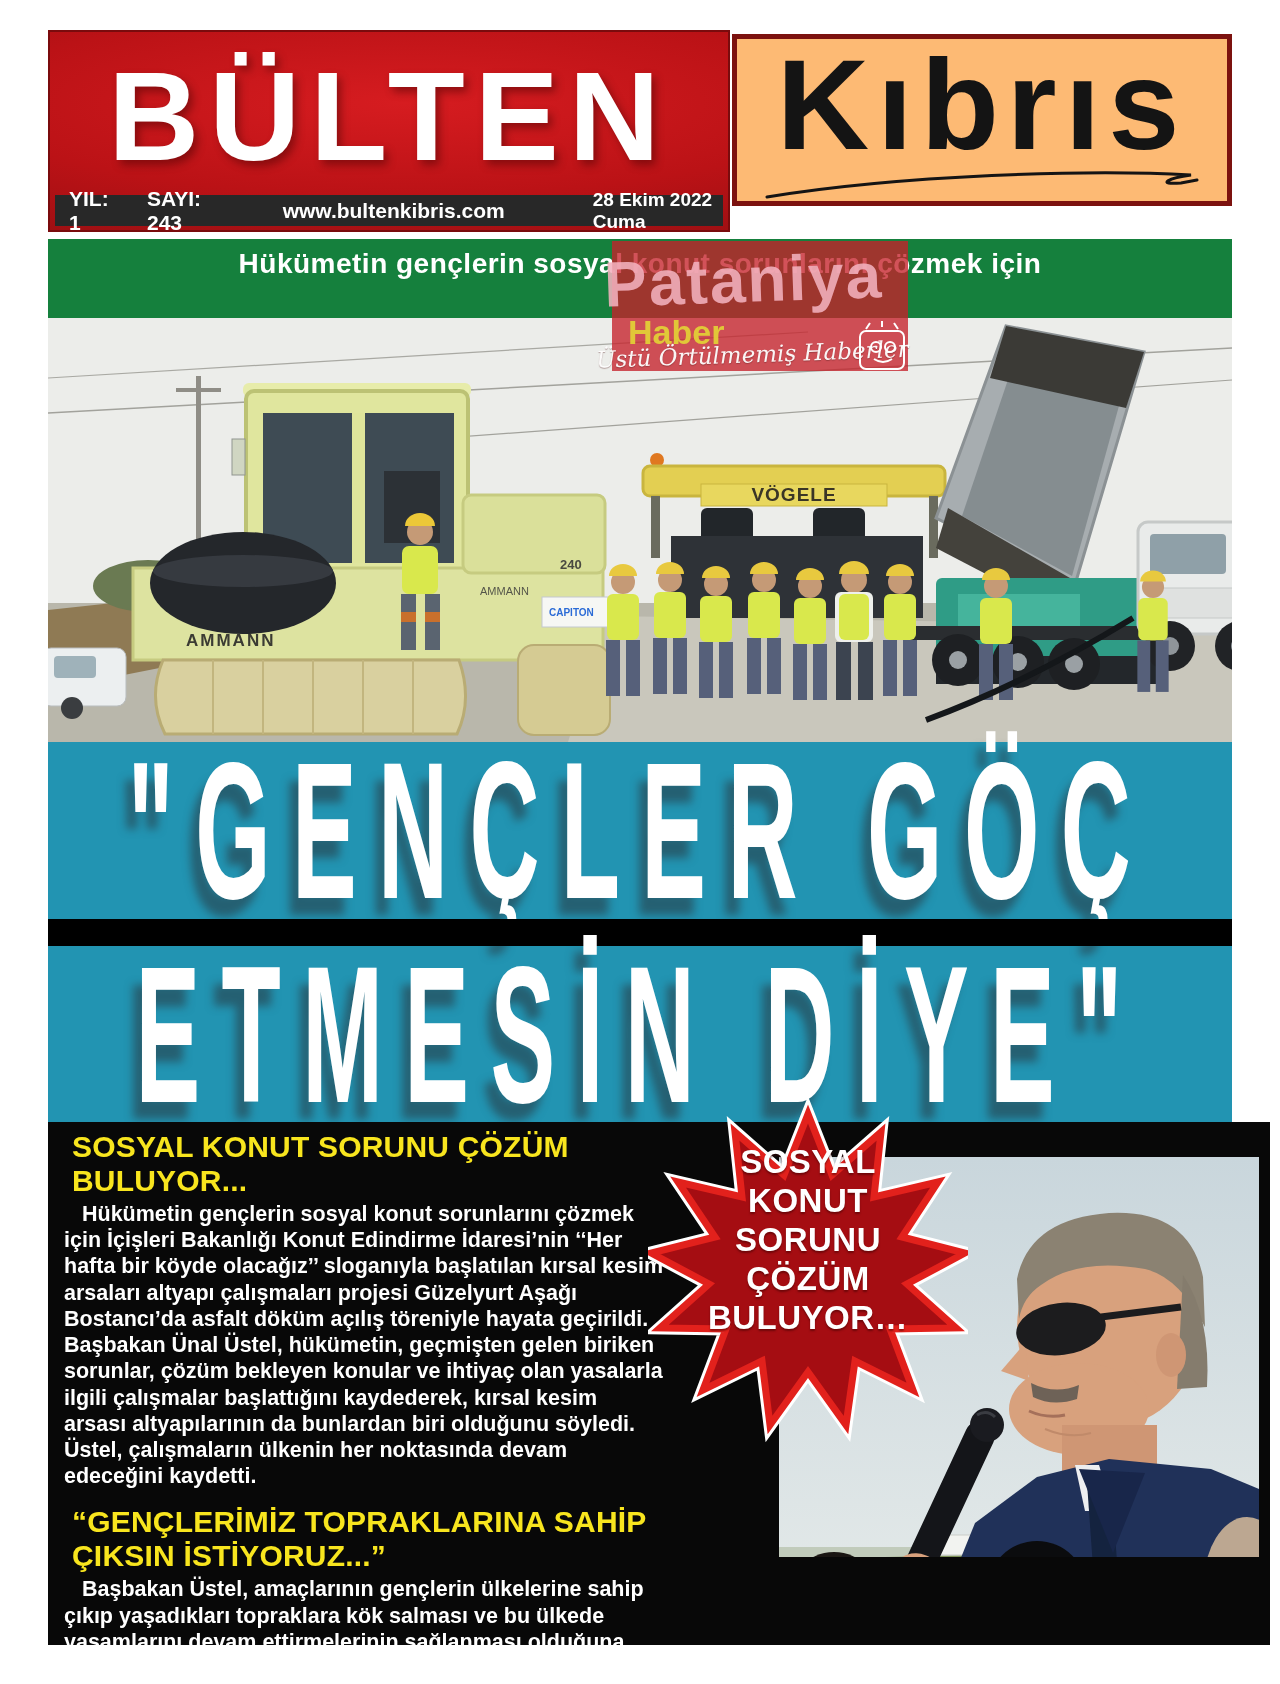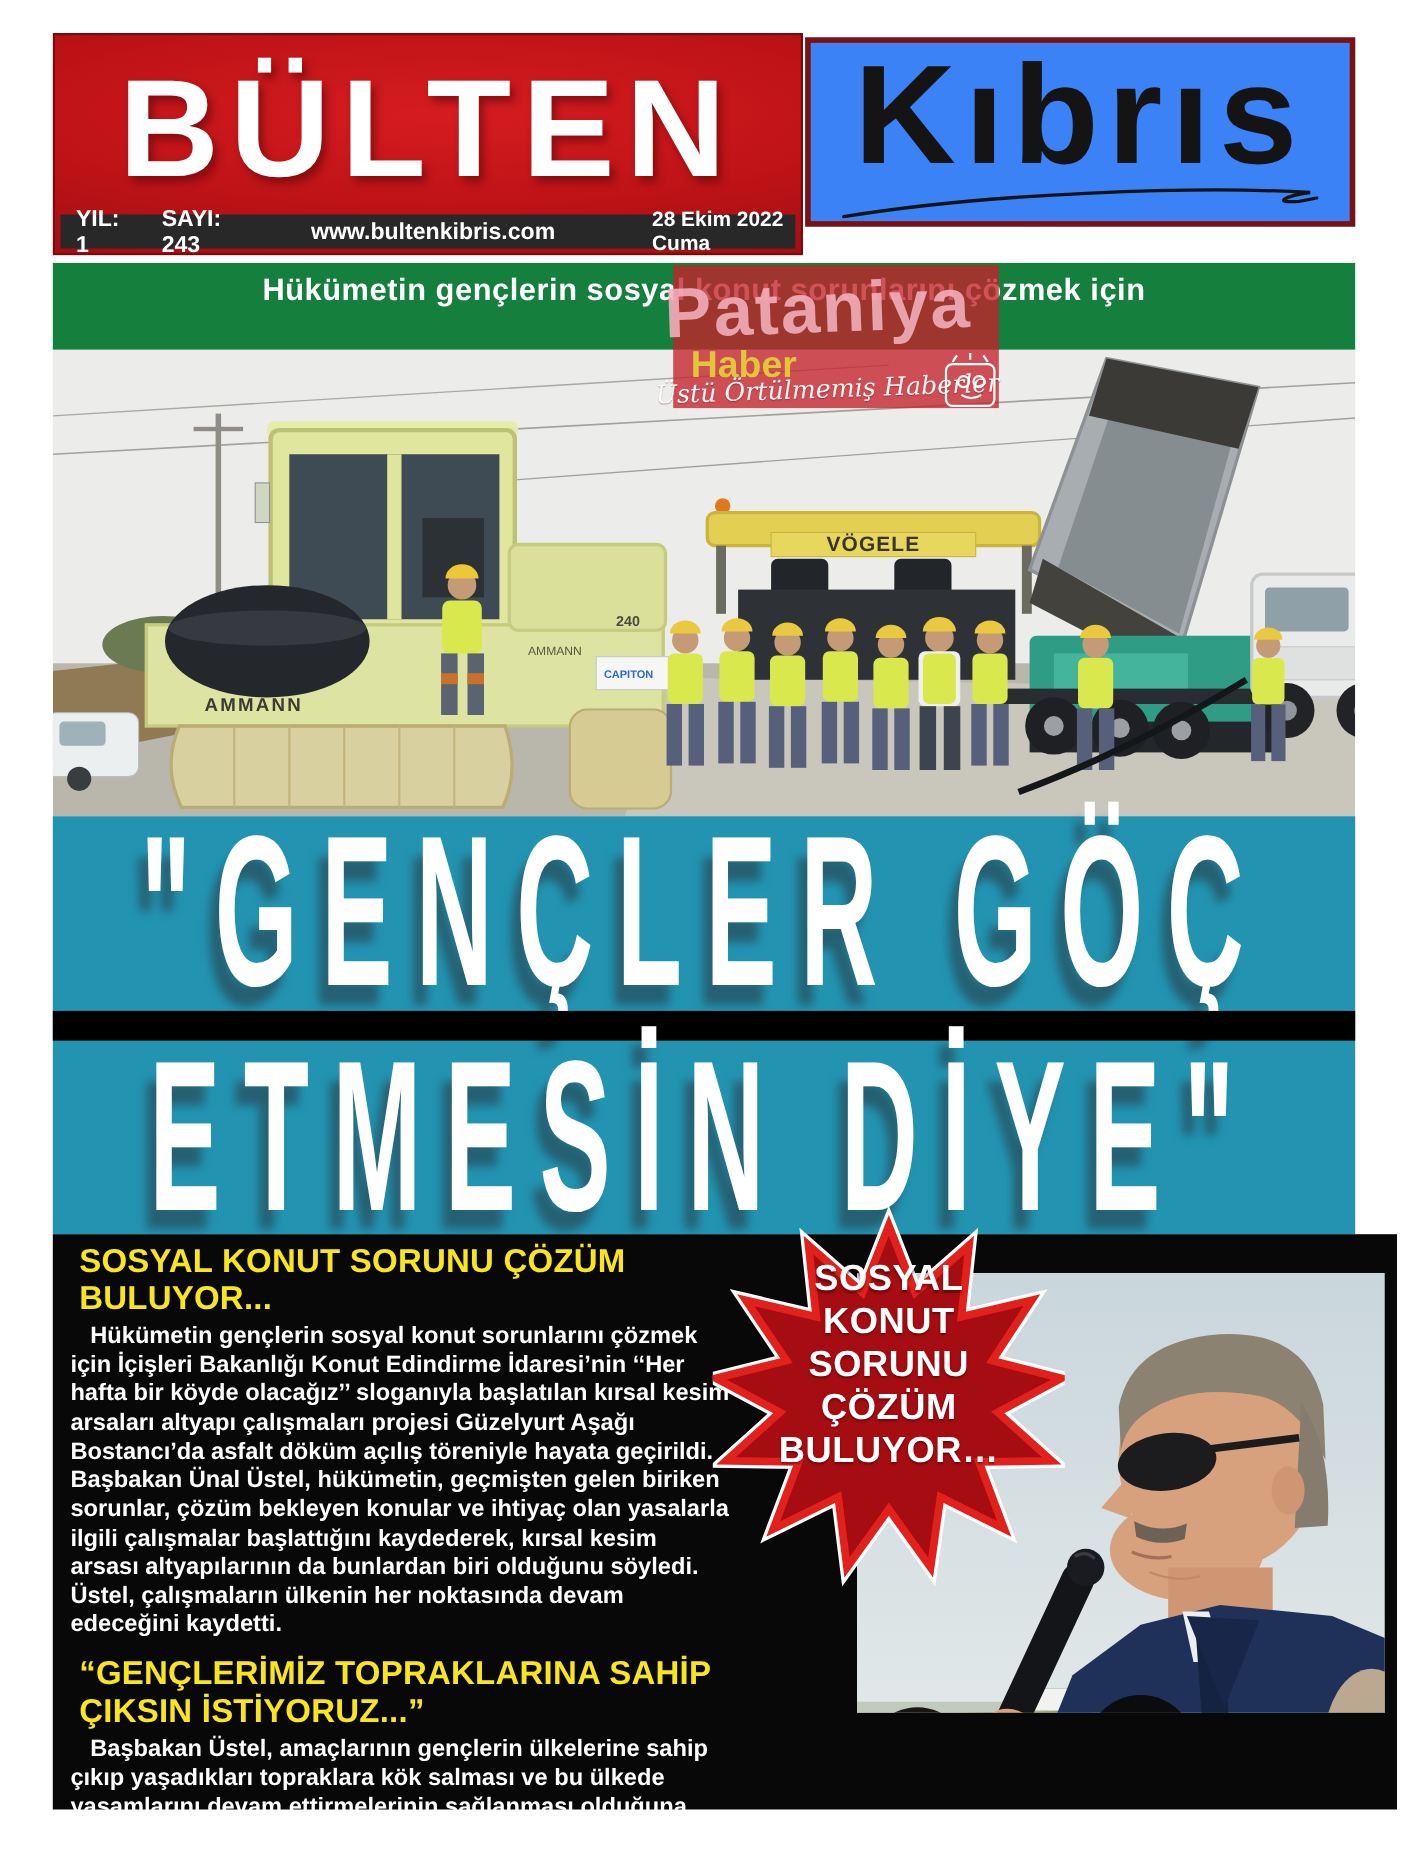--- a/index.html
+++ b/index.html
@@ -19,21 +19,21 @@
     white-space:nowrap;
   }
   .info-bar{
     position:absolute; left:7px; right:7px; bottom:6px; height:31px; background:#282828;
     display:flex; align-items:center; color:#fff; font-weight:bold; font-size:21px;
   }
   .info-bar .iy{margin-left:14px;} .info-bar .ii{margin-left:36px;}
   .info-bar .iw{margin-left:66px;} .info-bar .id{margin-left:88px; font-size:19px;}
   .masthead-white{
     position:absolute; left:732px; top:34px; width:500px; height:172px;
-    background:#3b82f6; border:5px solid #7c120f; box-sizing:border-box;
+    background:#fdba74; border:5px solid #7c120f; box-sizing:border-box;
   }
   .edition-title{
     text-align:center; color:#141414; font-weight:bold; font-size:128px; line-height:120px;
     letter-spacing:8px; margin-top:6px; white-space:nowrap;
   }
   .swoosh{position:absolute; left:24px; bottom:0px;}
   
   .subtitle-bar{
     position:absolute; left:48px; top:239px; width:1184px; height:79px; background:#15803d;
     color:#fff; text-align:center; font-weight:bold;

